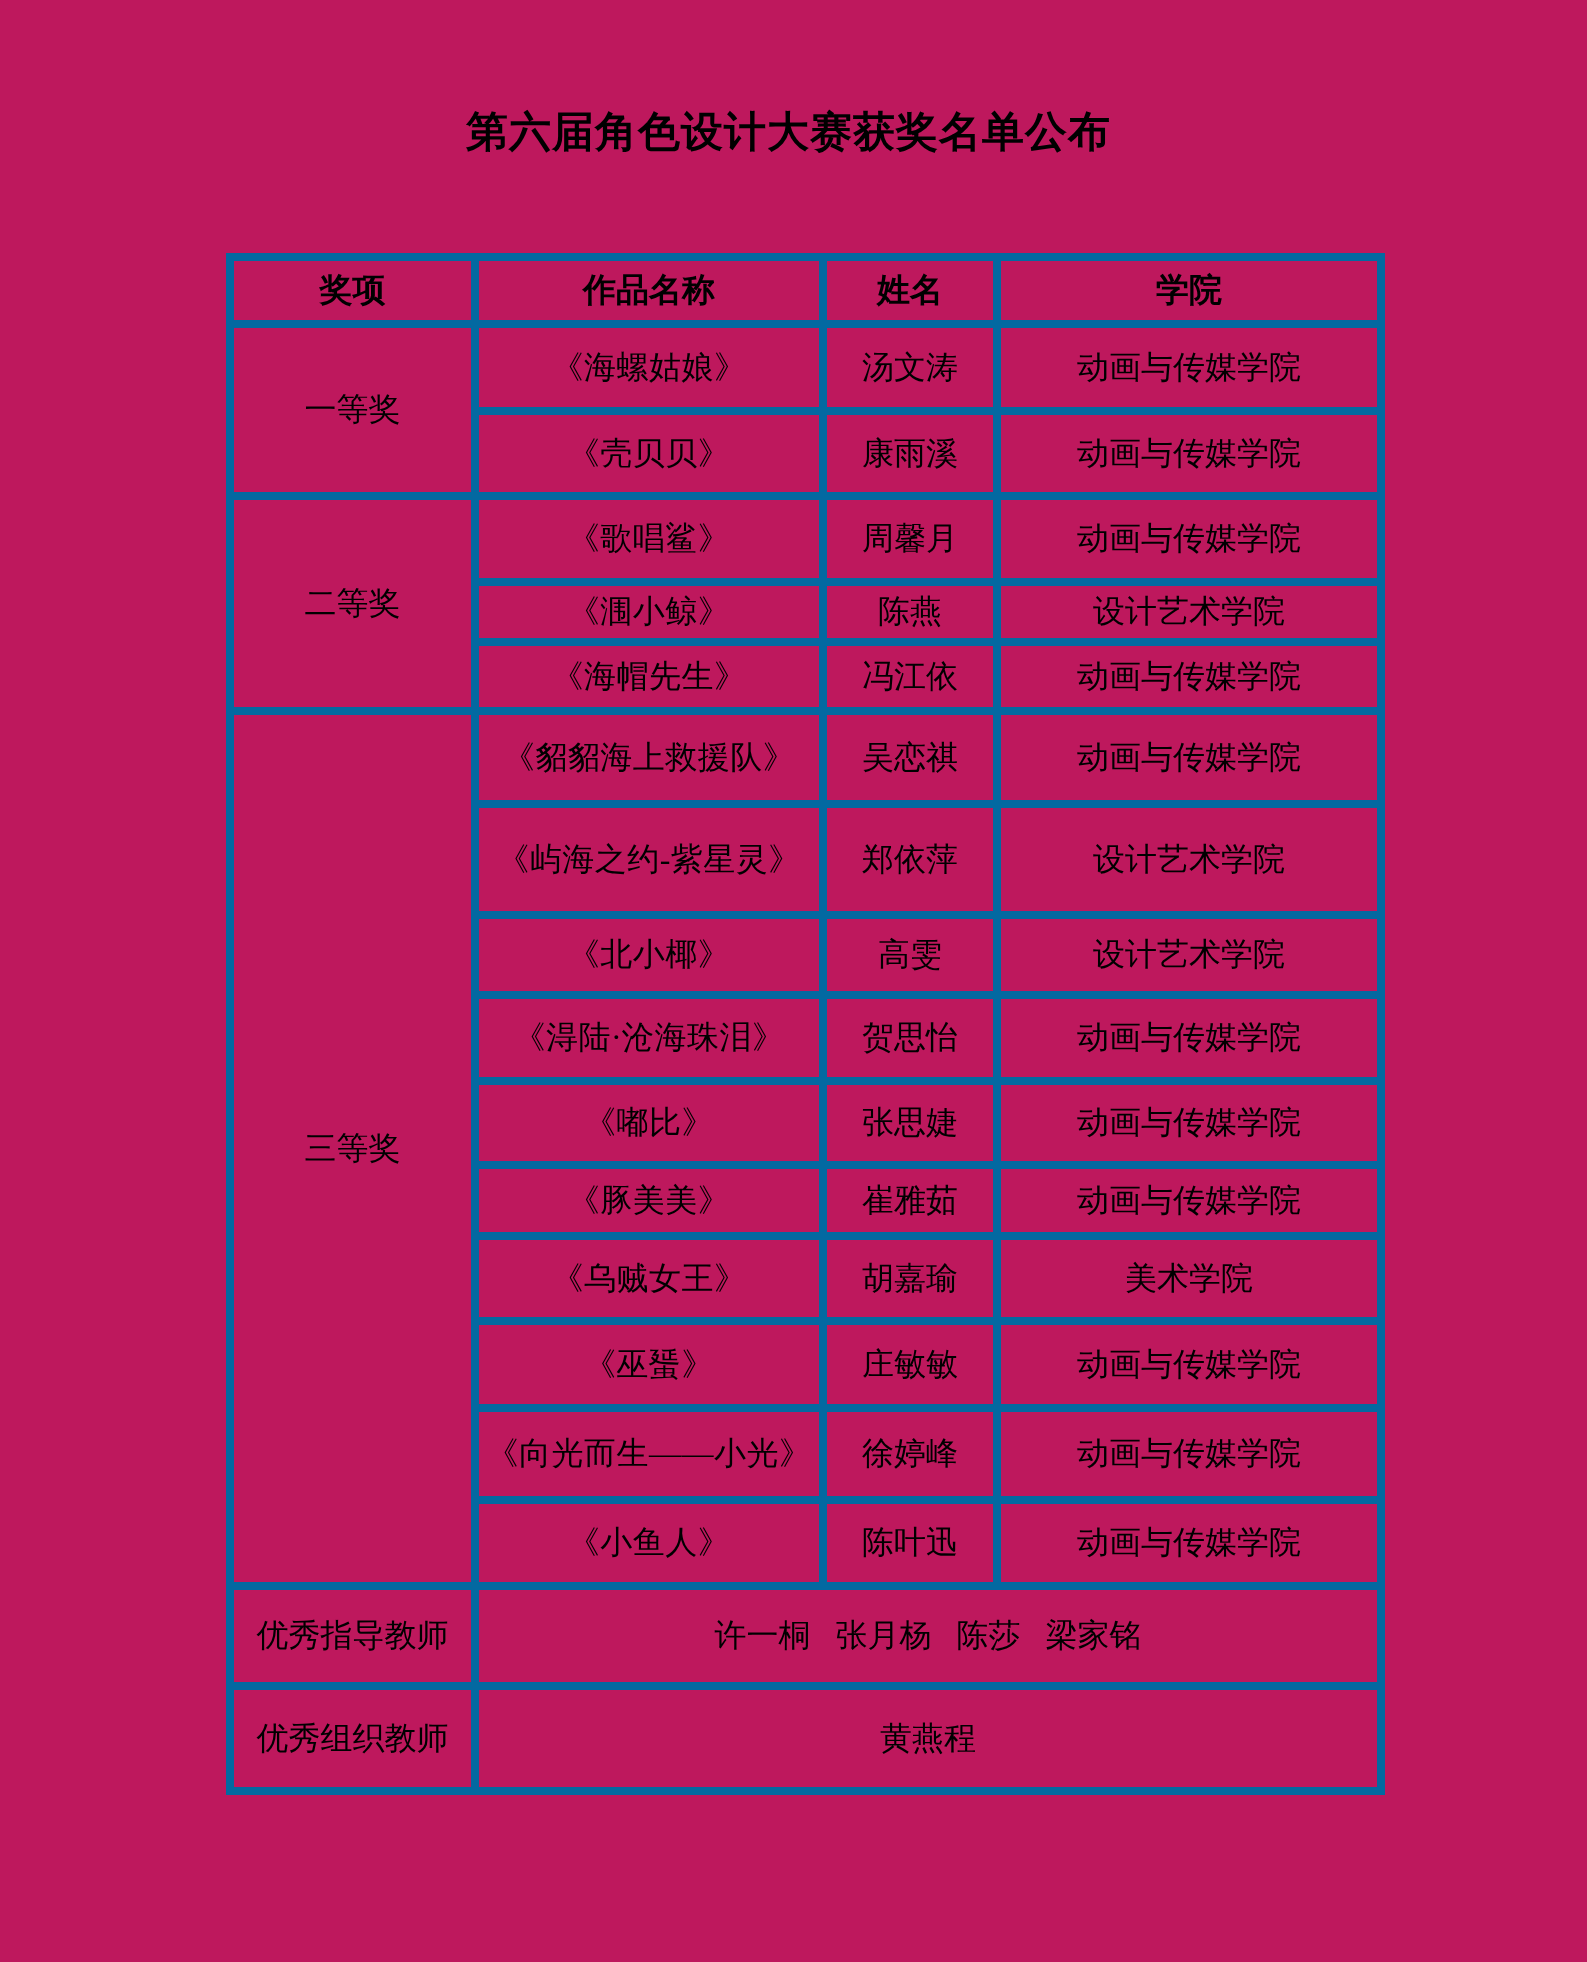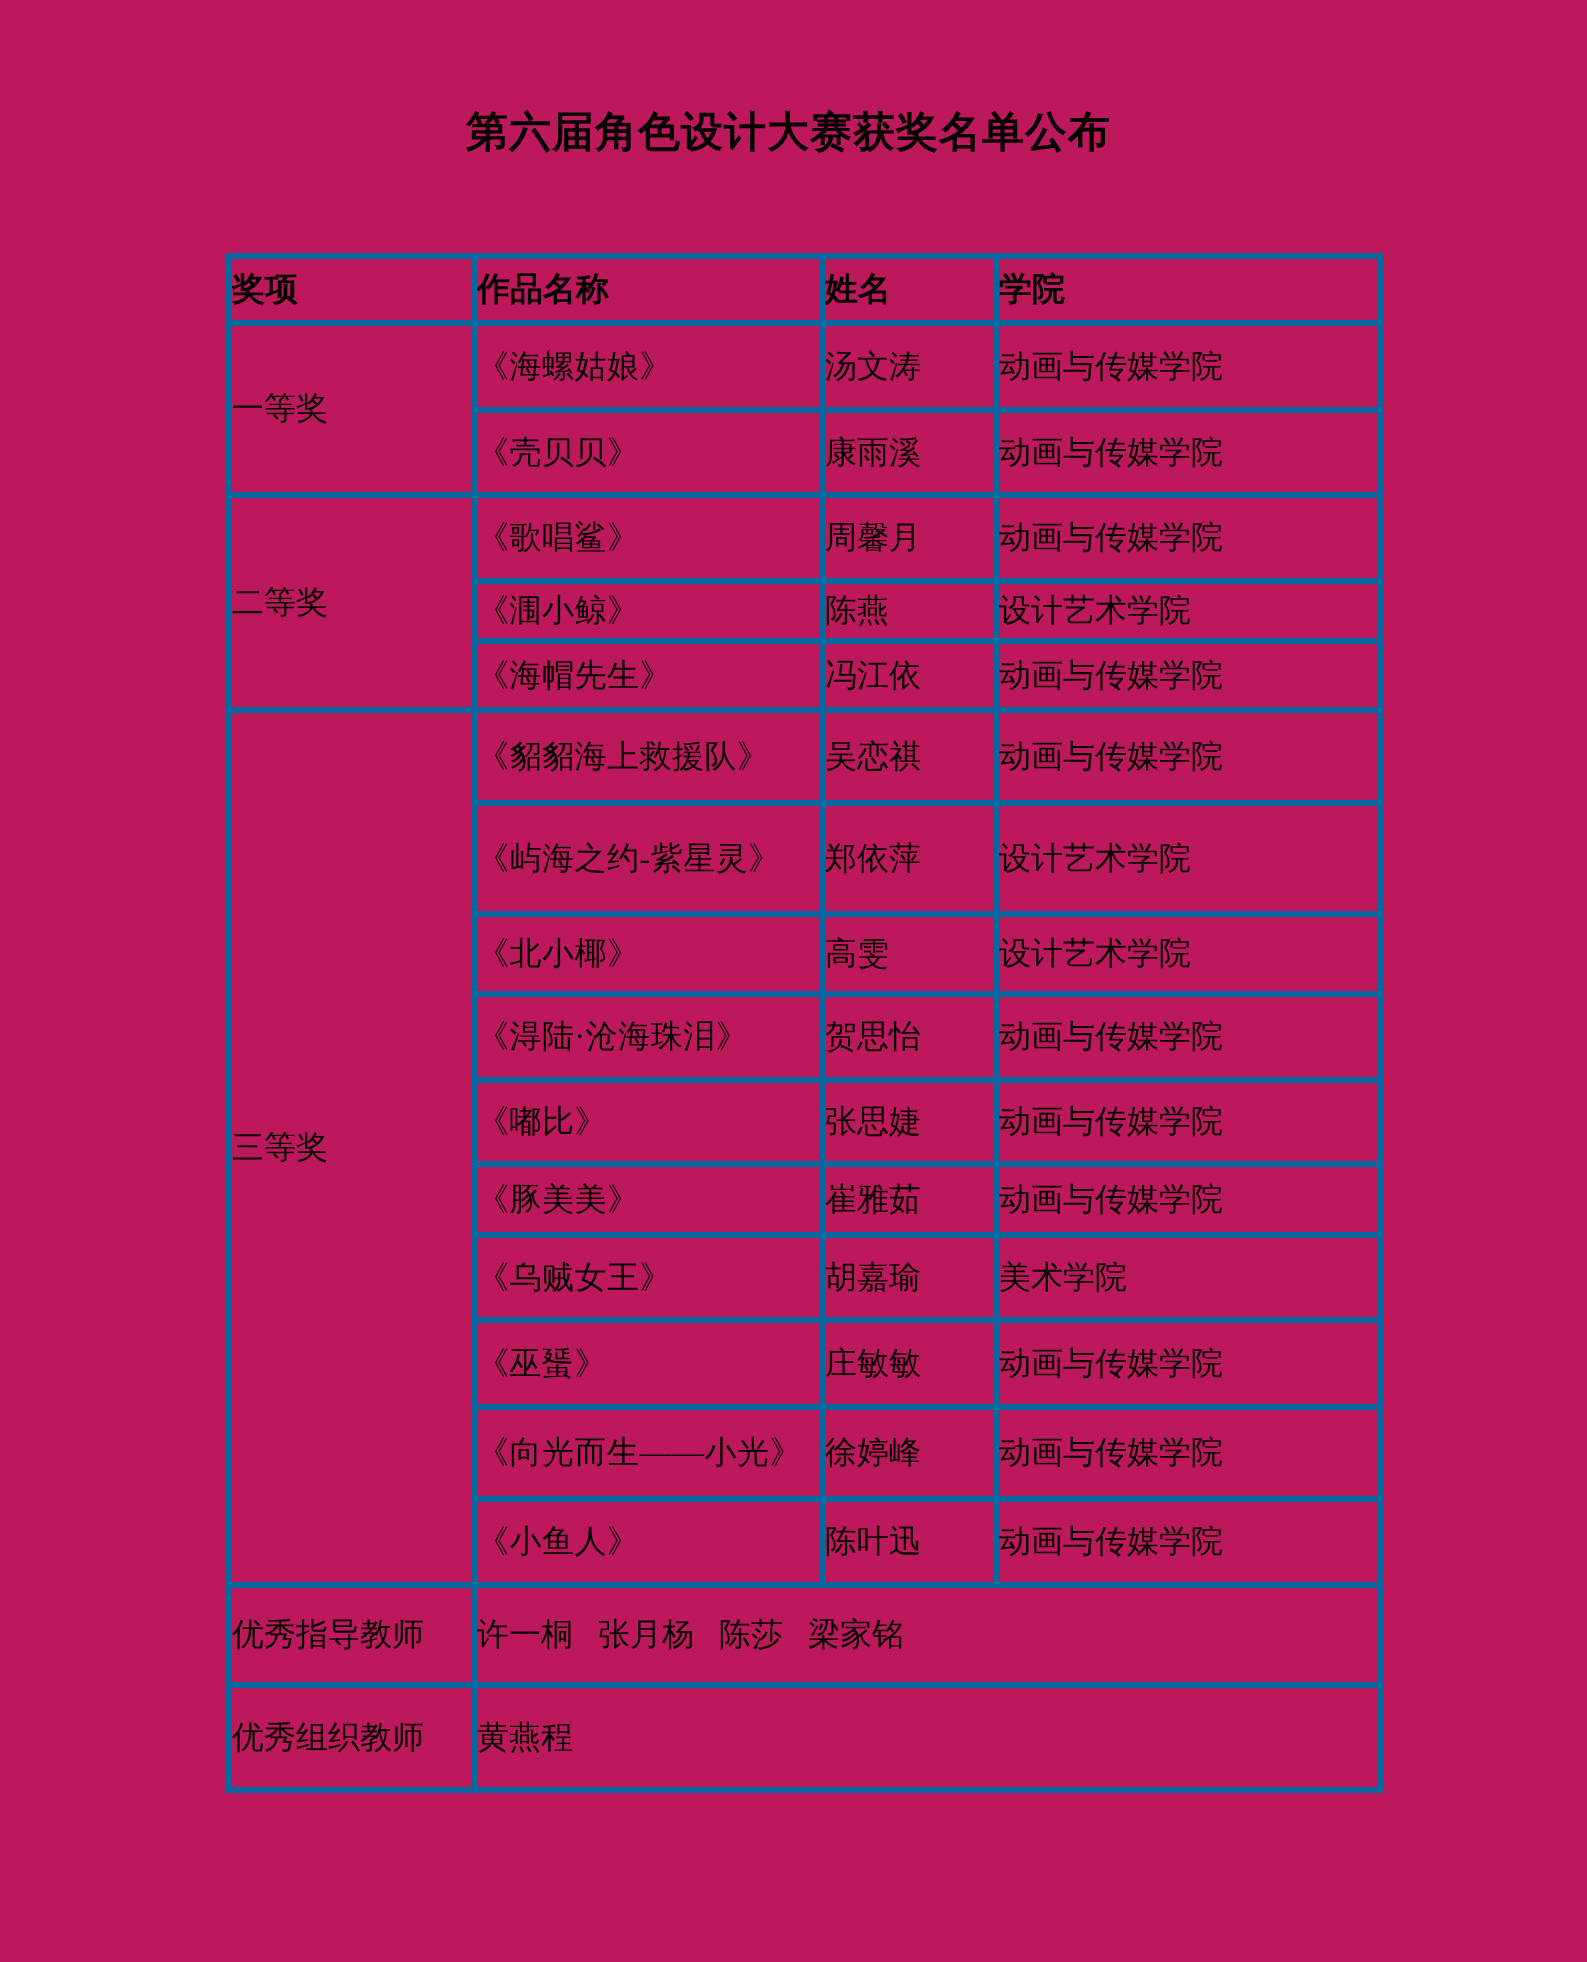--- a/index.html
+++ b/index.html
@@ -29,22 +29,22 @@
   }
   table.awards {
     position: absolute;
     left: 226px;
     top: 253px;
     width: 1151px;
     border-collapse: collapse;
     table-layout: fixed;
   }
   table.awards td, table.awards th {
-    border: 6px solid #0369a1;
-    text-align: left;
+    border: 8px solid #0369a1;
+    text-align: center;
     vertical-align: middle;
     font-size: 32px;
     font-weight: normal;
     padding: 0;
     overflow: hidden;
   }
   table.awards th {
     font-weight: bold;
     font-size: 33px;
   }

